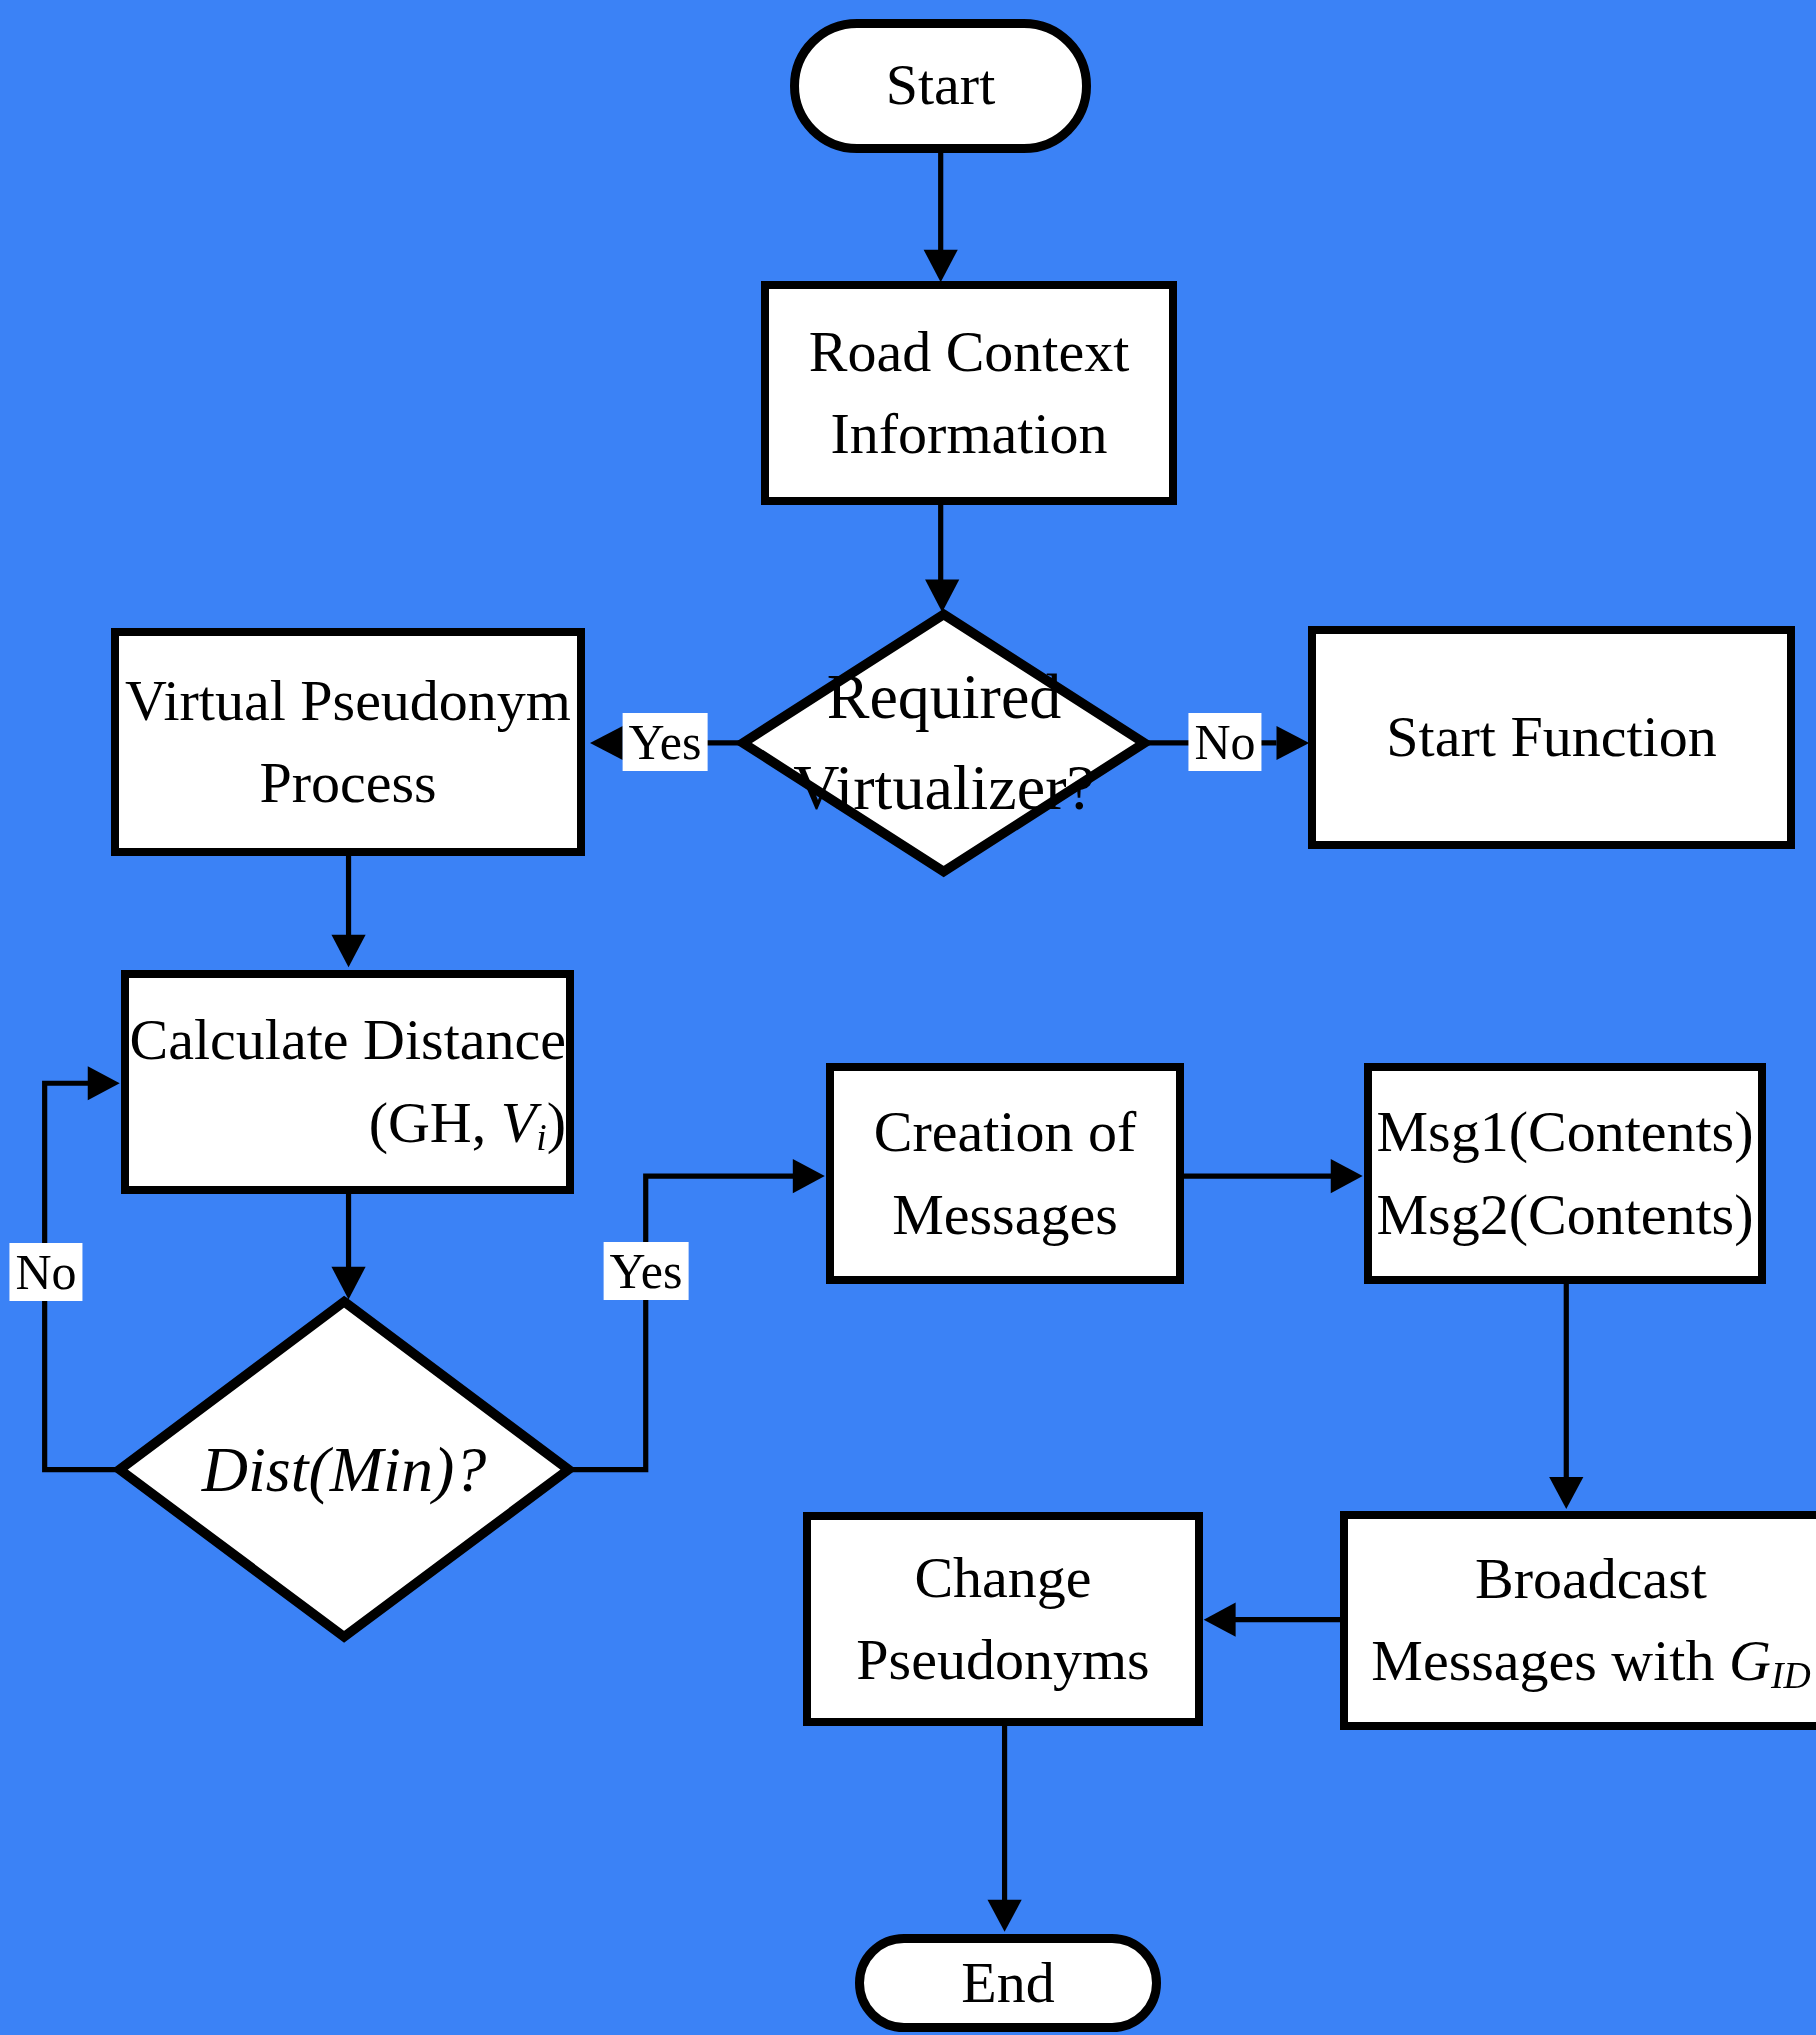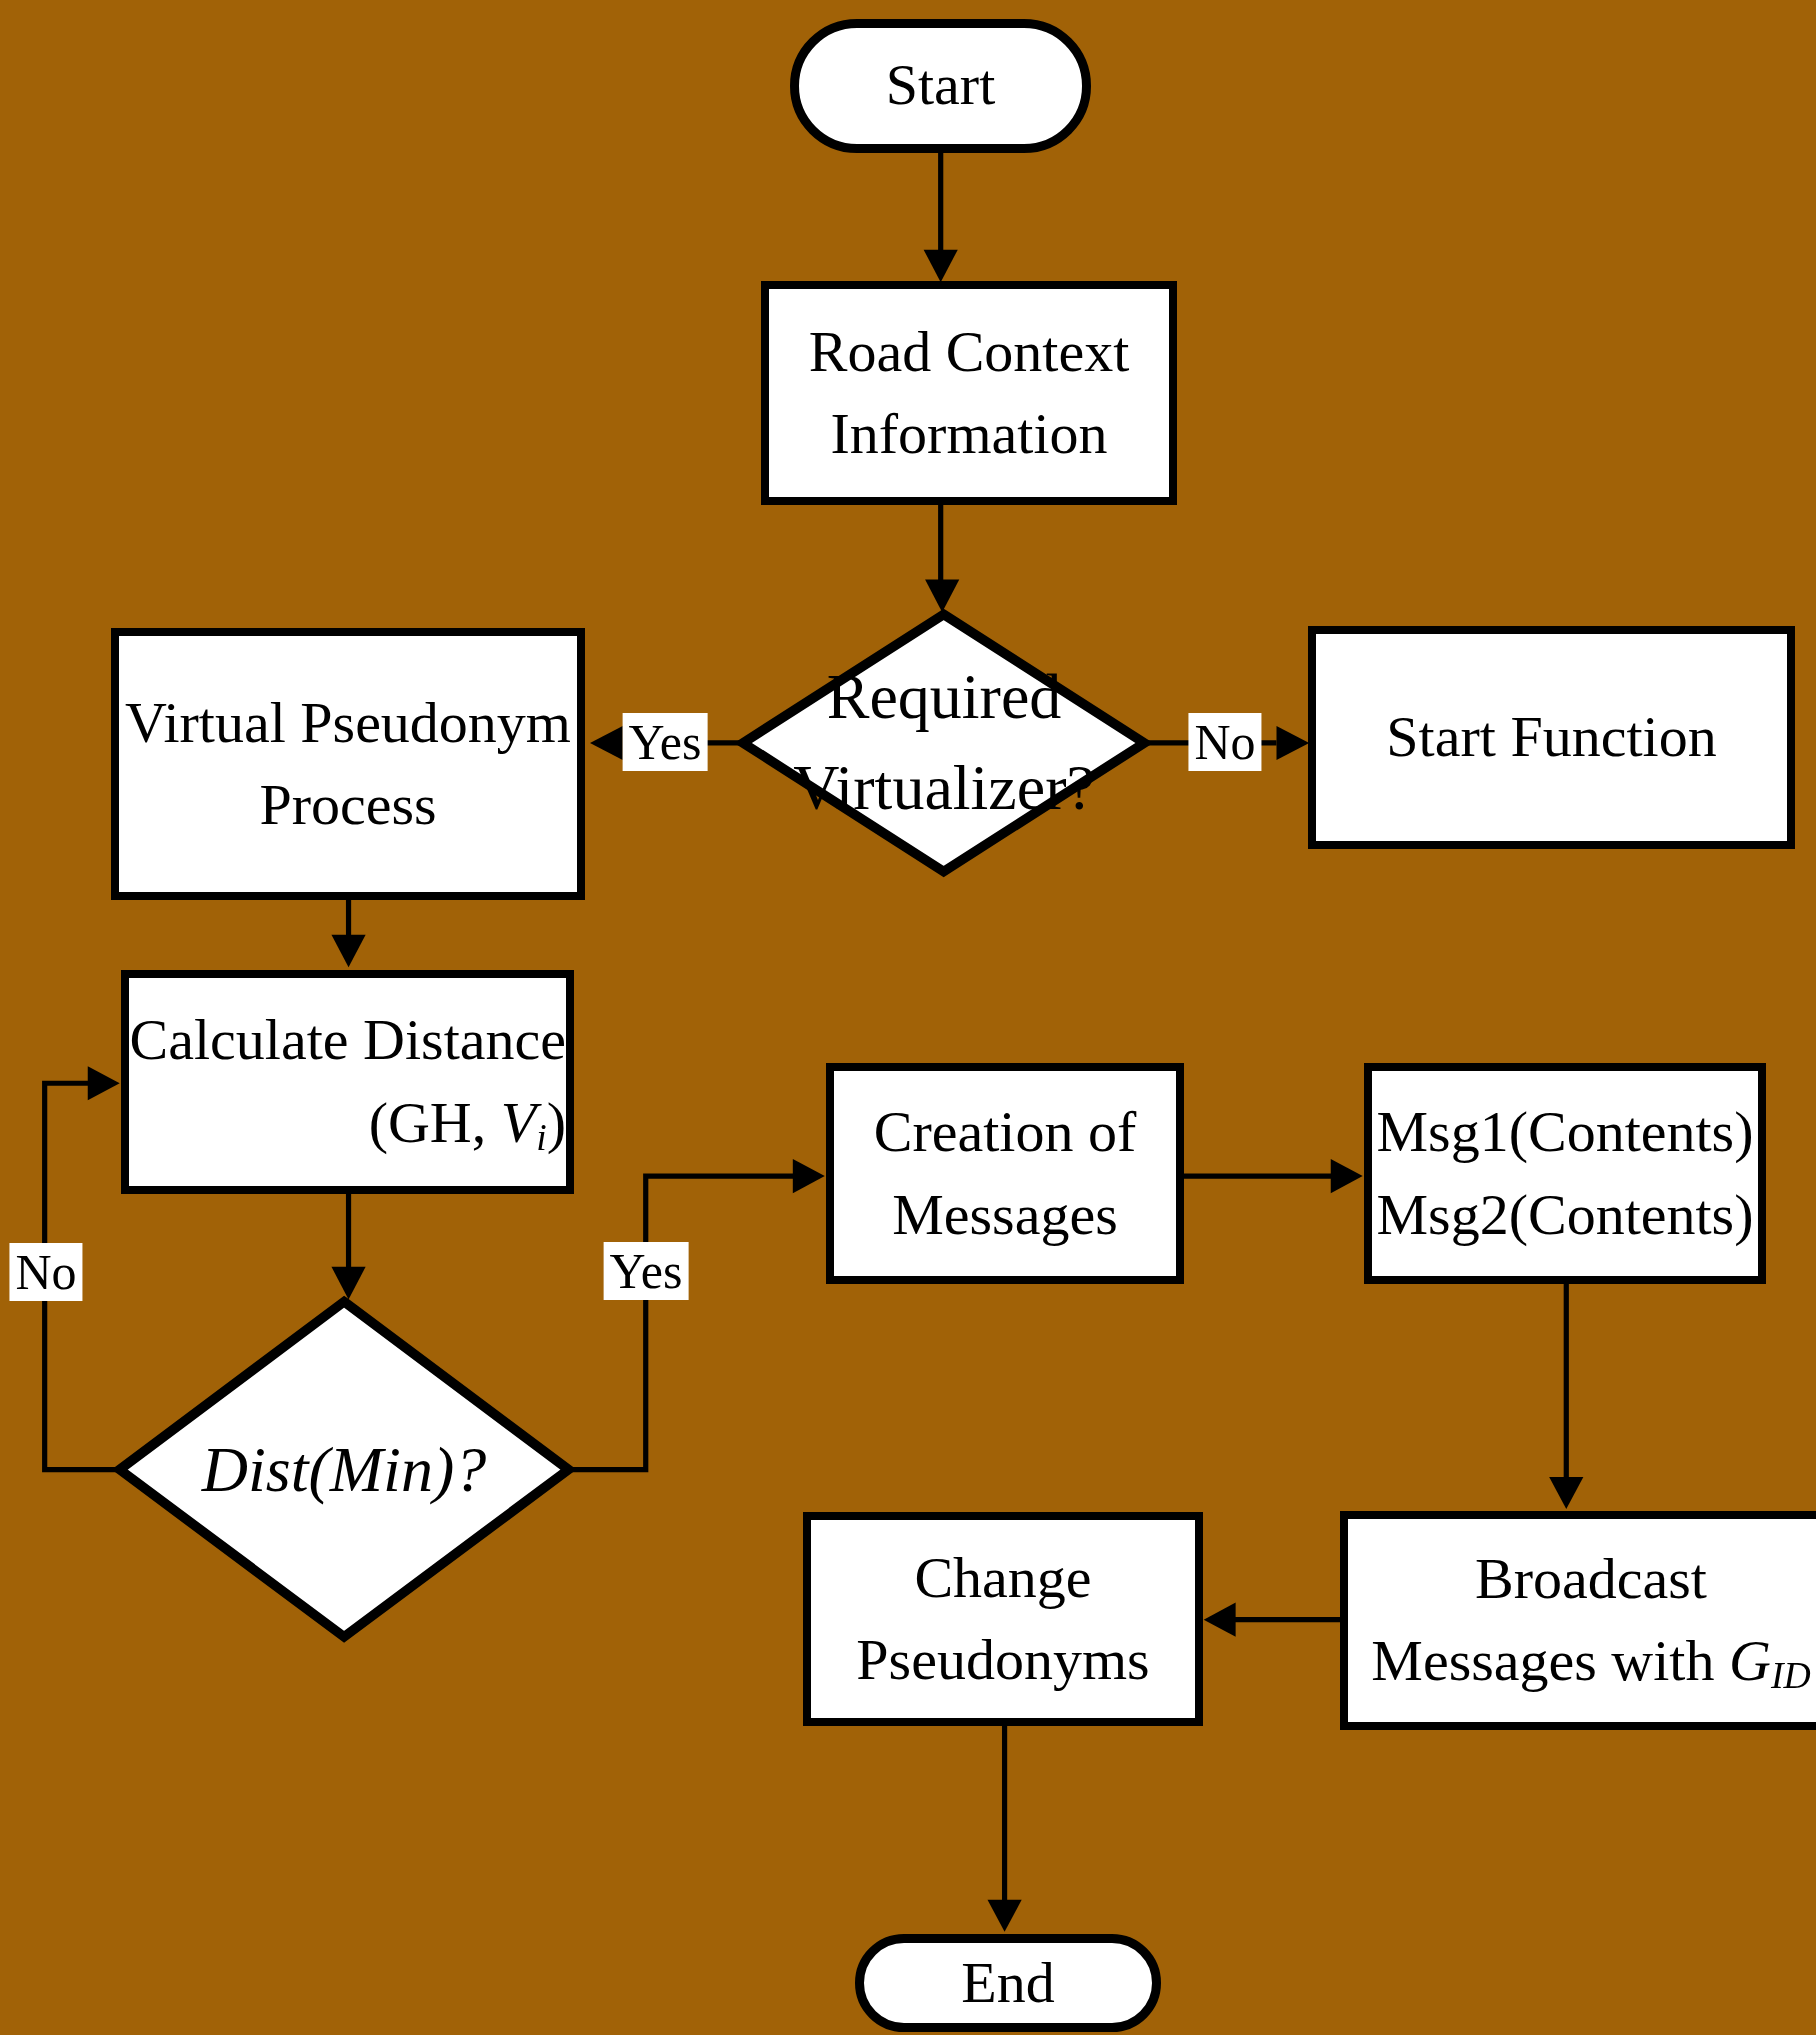--- a/index.html
+++ b/index.html
@@ -1,21 +1,21 @@
 <!DOCTYPE html>
 <html style="font-size:12px"><head>
 <meta charset="utf-8">
 <style>
   * { box-sizing: border-box; margin: 0; padding: 0; }
   html, body { background: #ffffff; }
   .canvas {
     position: relative;
     width: 1816px;
     height: 2035px;
-    background: #a16207;
+    background: #3b82f6;
     font-family: "Liberation Serif", "DejaVu Serif", serif;
     color: #000000;
   }
   svg.wires {
     position: absolute;
     left: 0; top: 0;
     width: 1816px; height: 2035px;
   }
   .node {
     position: absolute;
@@ -113,21 +113,21 @@
   <div class="node" style="left:761px; top:281px; width:416px; height:224px;text-align:center;">
     <div>Road Context</div>
     <div>Information</div>
   </div>
 
   <div class="diamond-label" style="left:944px; top:743px;">
     <div>Required</div>
     <div>Virtualizer?</div>
   </div>
 
-  <div class="node" style="left:111px; top:628px; width:474px; height:272px;">
+  <div class="node" style="left:111px; top:628px; width:474px; height:228px;">
     <div>Virtual Pseudonym</div>
     <div>Process</div>
   </div>
 
   <div class="node" style="left:1308px; top:626px; width:487px; height:223px;">
     <div>Start Function</div>
   </div>
 
   <div class="node" style="left:121px; top:970px; width:453px; height:224px;align-items:flex-end;">
     <div>Calculate Distance</div>

